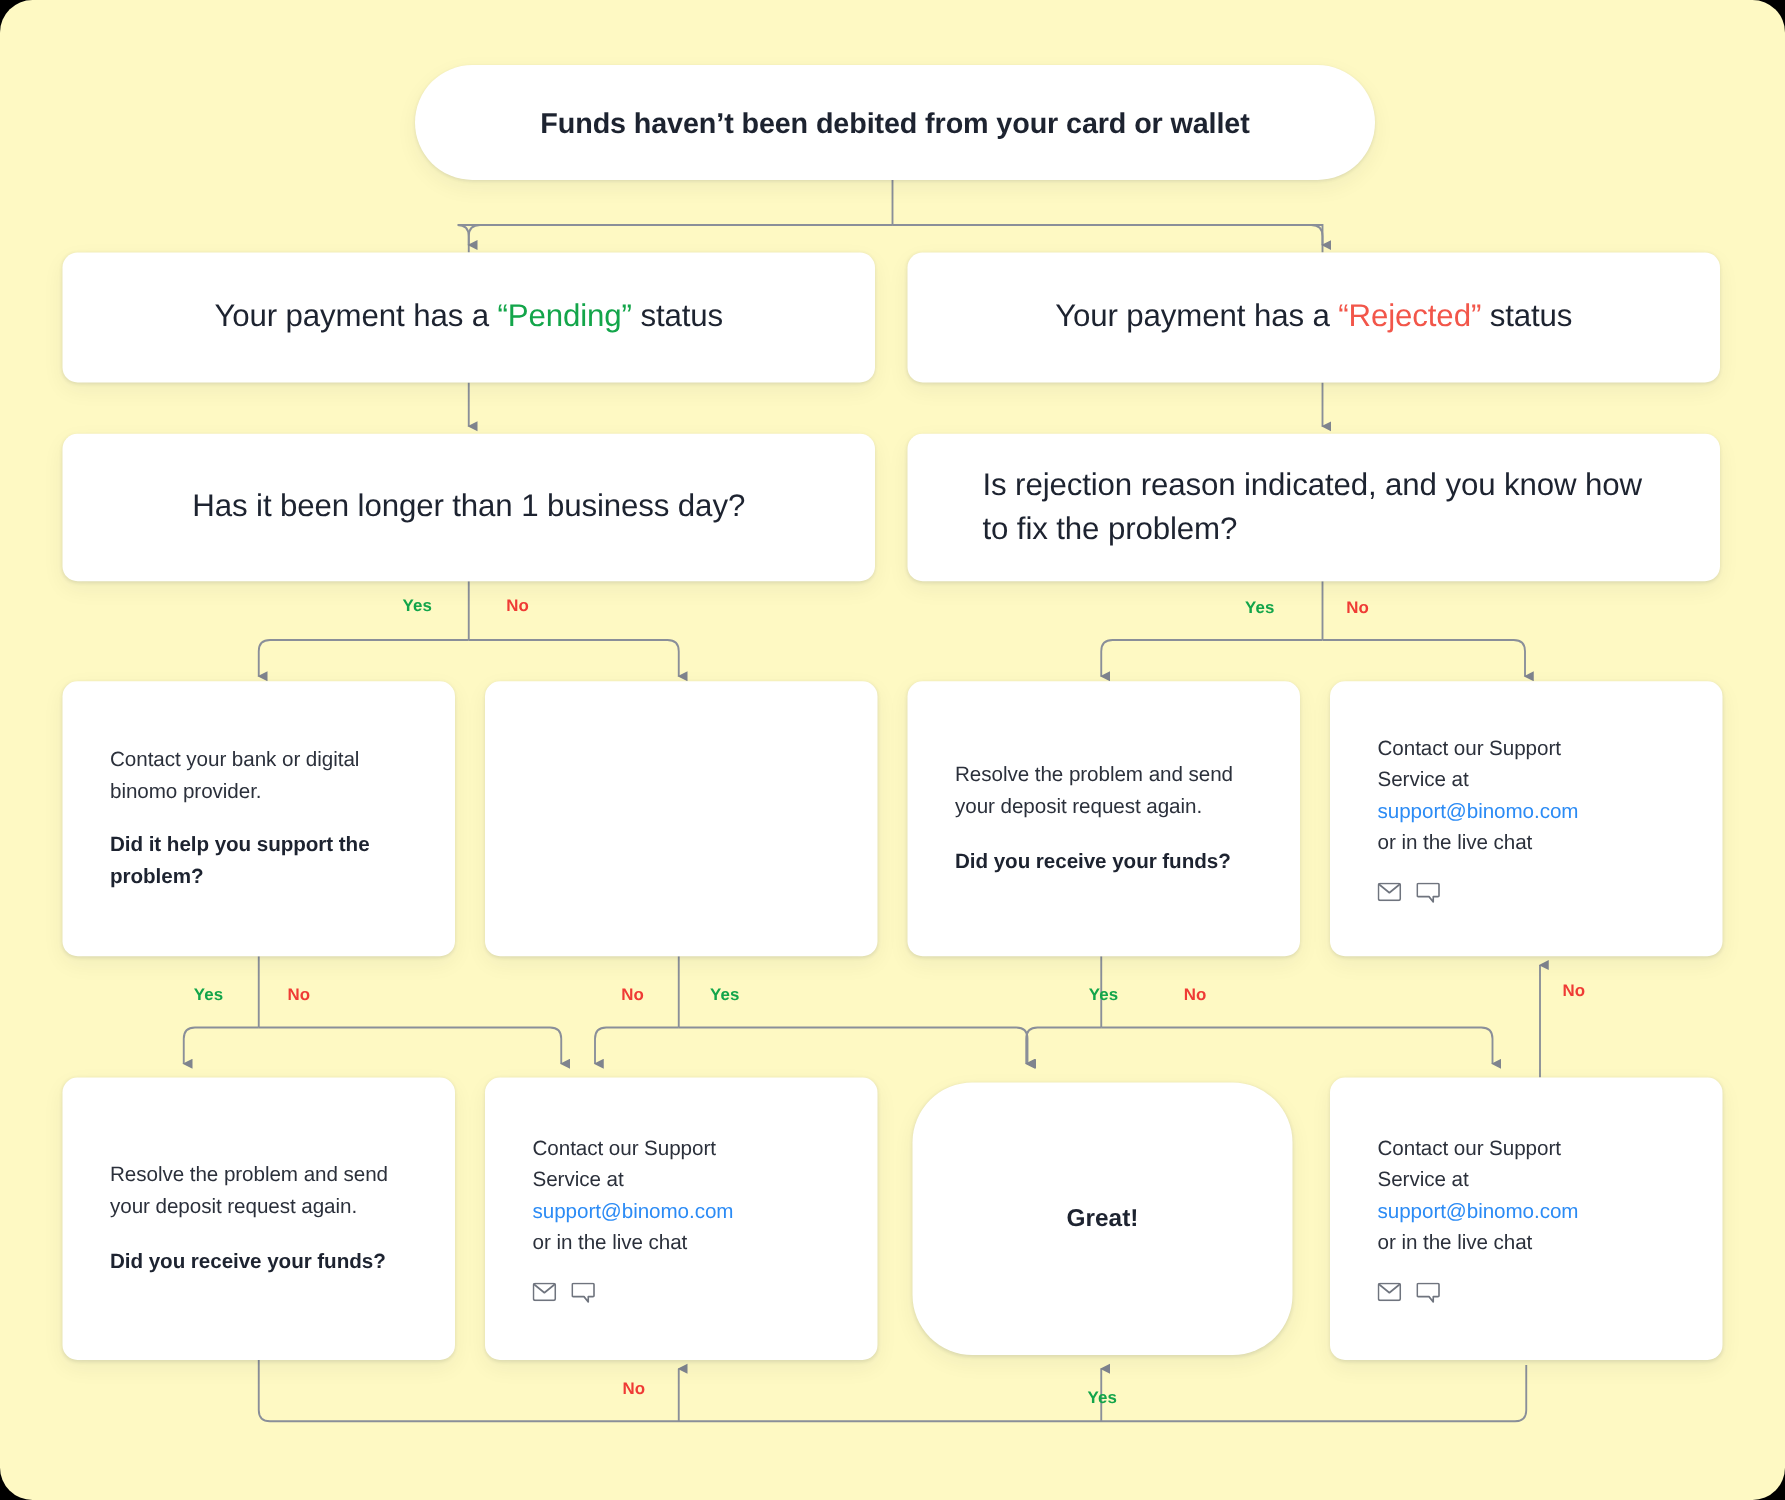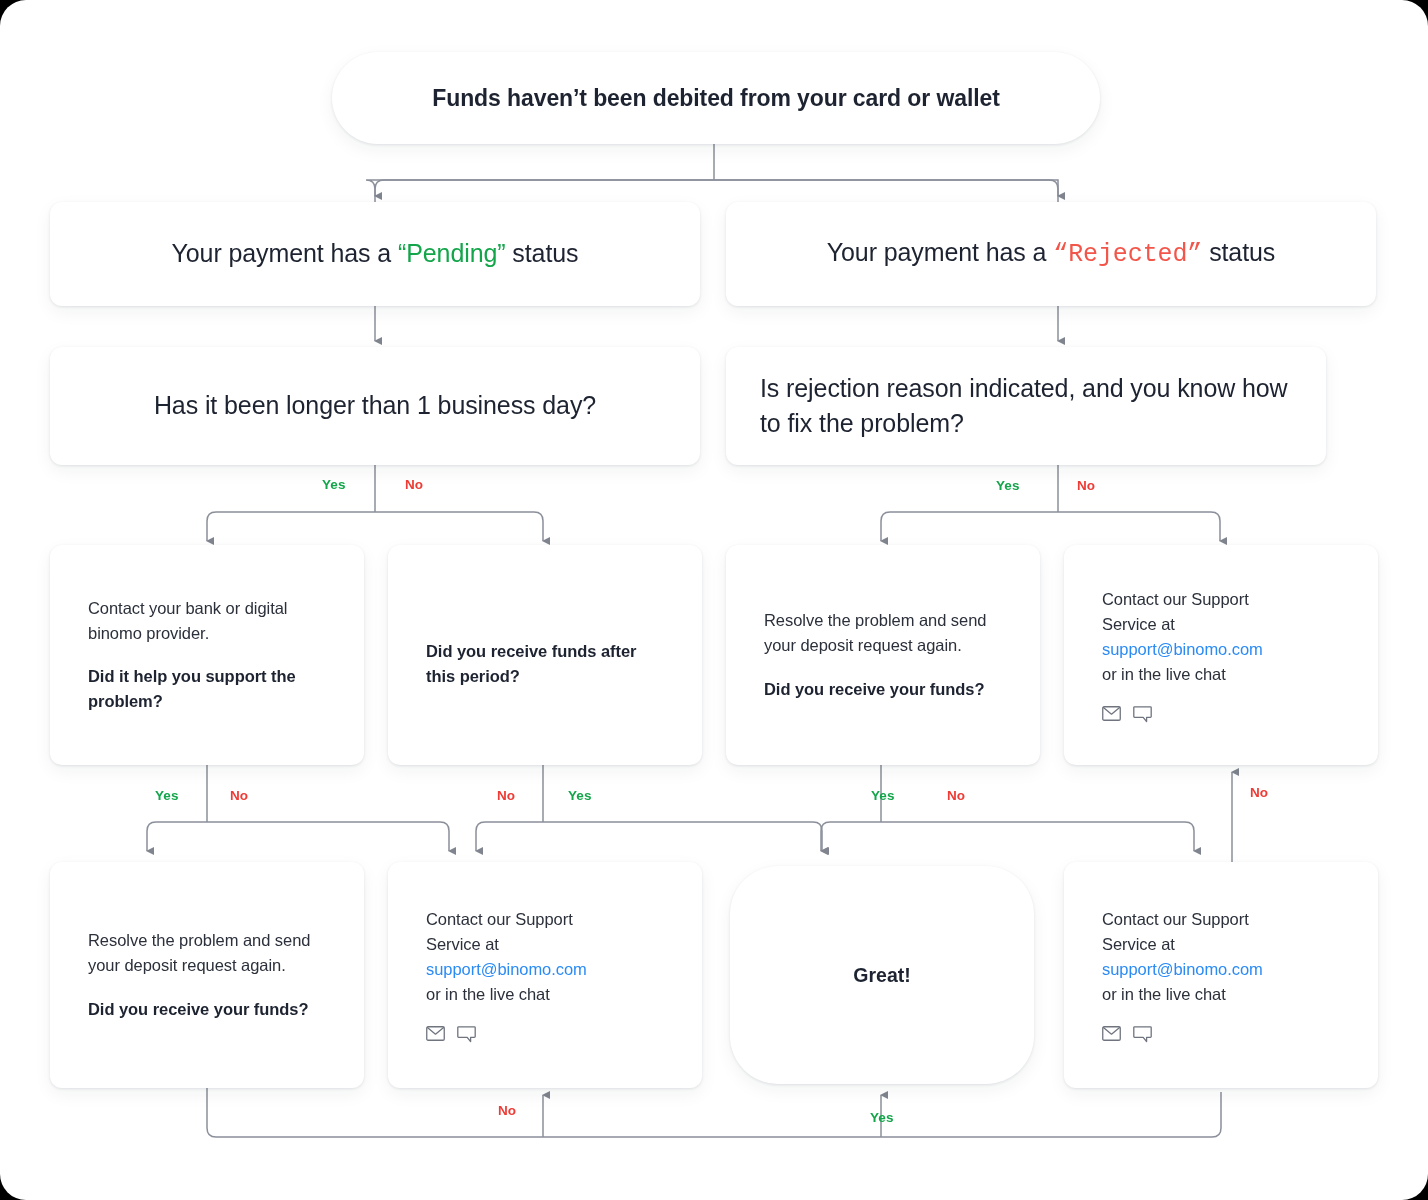--- a/index.html
+++ b/index.html
@@ -5,21 +5,21 @@
   * { box-sizing: border-box; margin: 0; padding: 0; }
   html, body {
     width: 1428px; height: 1200px;
     background: #000;
     font-family: "Liberation Sans", sans-serif;
     overflow: hidden;
   }
   #page {
     position: relative;
     width: 1428px; height: 1200px;
-    background: #ffffff;
+    background: #fef9c3;
     border-radius: 26px;
     overflow: hidden;
   }
   #canvas {
     position: absolute; inset: 0;
   }
   svg.wires {
     position: absolute; left: 0; top: 0;
     width: 1428px; height: 1200px;
     pointer-events: none;
@@ -48,21 +48,21 @@
     font-size: 25px; font-weight: 400; color: #1d2330;
     line-height: 1.42; letter-spacing: -0.1px;
   }
   .body-text {
     font-size: 16.5px; font-weight: 400; color: #2b303b;
     line-height: 1.52; letter-spacing: -0.05px;
   }
   .body-text.bold { font-weight: 700; color: #1d2330; }
   .gap { height: 18px; }
   .green { color: #13a54a; }
-  .red   { color: #f2564a; font-family: Liberation Mono, monospace; }
+  .red   { color: #f2564a; }
   .link  { color: #2b8bf5; }
   .great-text { font-size: 19.5px; font-weight: 700; color: #1d2330; }
   .icons { display: flex; gap: 12px; margin-top: 19px; }
   .icons svg { display: block; }
   .edge-label {
     position: absolute;
     font-size: 13.5px; font-weight: 700;
     letter-spacing: 0.1px;
     white-space: nowrap;
   }
@@ -134,33 +134,32 @@
     </div>
 
     <div class="node center" style="left:726px; top:202px; width:650px; height:104px;">
       <span class="q-text"><span>Your payment has a </span><span class="red">“Rejected”</span><span> status</span></span>
     </div>
 
     <div class="node center" style="left:50px; top:347px; width:650px; height:118px;">
       <span class="q-text">Has it been longer than 1 business day?</span>
     </div>
 
-    <div class="node padleft" style="left:726px; top:347px; width:600px; height:118px; padding:0 34px;">
+    <div class="node padleft" style="left:726px; top:347px; width:650px; height:118px; padding:0 60px;">
       <span class="q-text">Is rejection reason indicated, and you know how to fix the problem?</span>
     </div>
 
     <div class="node padleft" style="left:50px; top:545px; width:314px; height:220px;">
       <span class="body-text">Contact your bank or digital binomo provider.</span>
       <div class="gap"></div>
       <span class="body-text bold">Did it help you support the problem?</span>
     </div>
 
     <div class="node padleft" style="left:388px; top:545px; width:314px; height:220px;">
       <div class="gap"></div>
-      <span class="body-text bold">Did you receive funds after this period?</span>
     </div>
 
     <div class="node padleft" style="left:726px; top:545px; width:314px; height:220px;">
       <span class="body-text">Resolve the problem and send your deposit request again.</span>
       <div class="gap"></div>
       <span class="body-text bold">Did you receive your funds?</span>
     </div>
 
     <div class="node padleft" style="left:1064px; top:545px; width:314px; height:220px;">
       <span class="body-text">Contact our Support</span>

